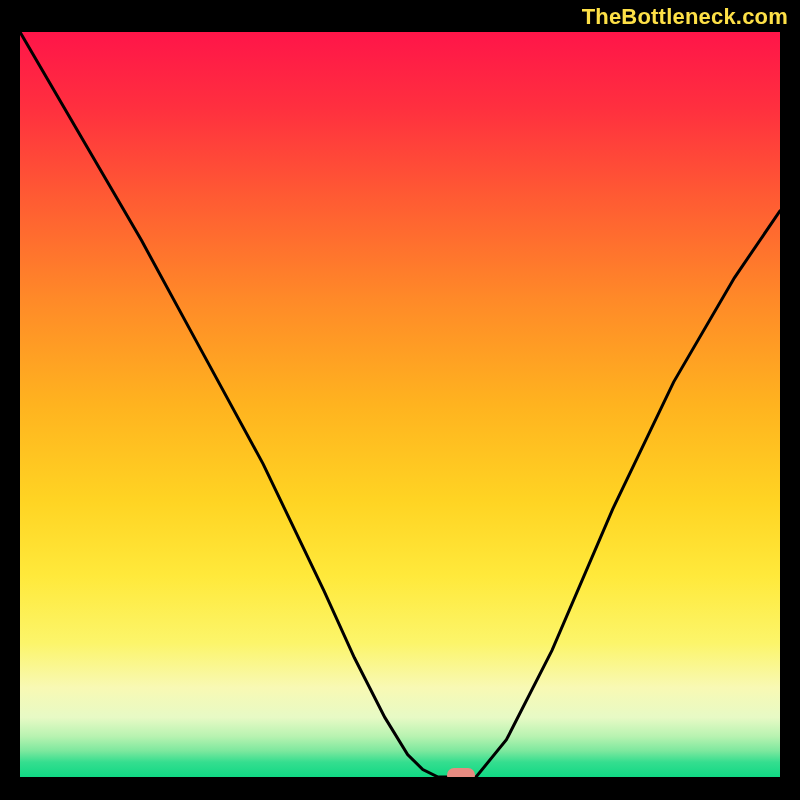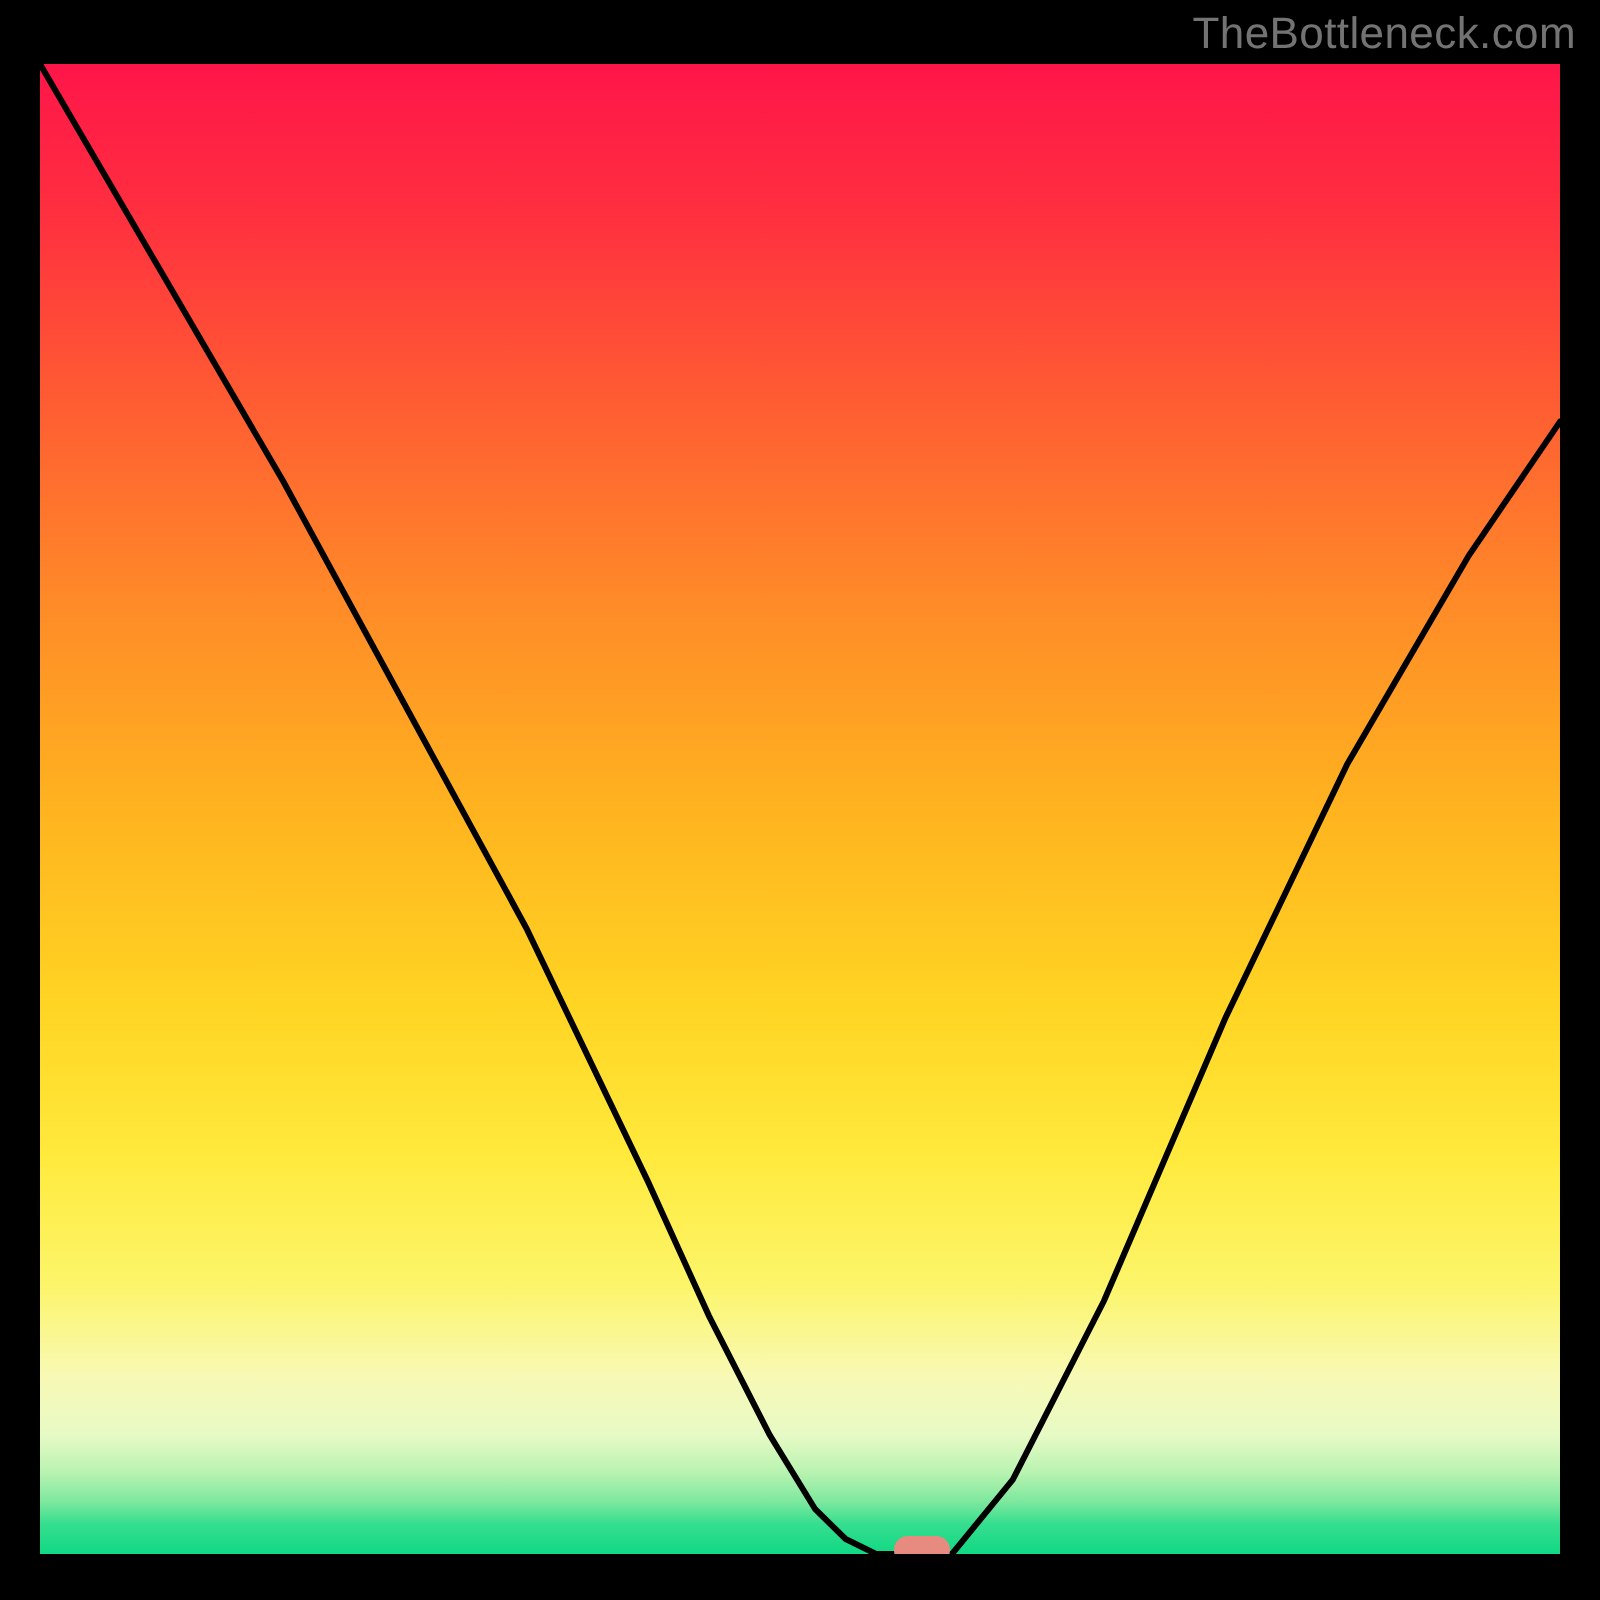--- a/index.html
+++ b/index.html
@@ -14,23 +14,23 @@
   .frame {
     position: relative;
     width: 800px;
     height: 800px;
     background: #000;
   }
   .watermark {
     position: absolute;
     top: 4px;
     right: 12px;
-    color: #737373;
+    color: #fde047;
     font-size: 22px;
-    font-weight: 400;
+    font-weight: 700;
     letter-spacing: 0.2px;
     z-index: 10;
   }
   .plot-area {
     position: absolute;
     left: 20px;
     top: 32px;
     width: 760px;
     height: 745px;
     overflow: hidden;

